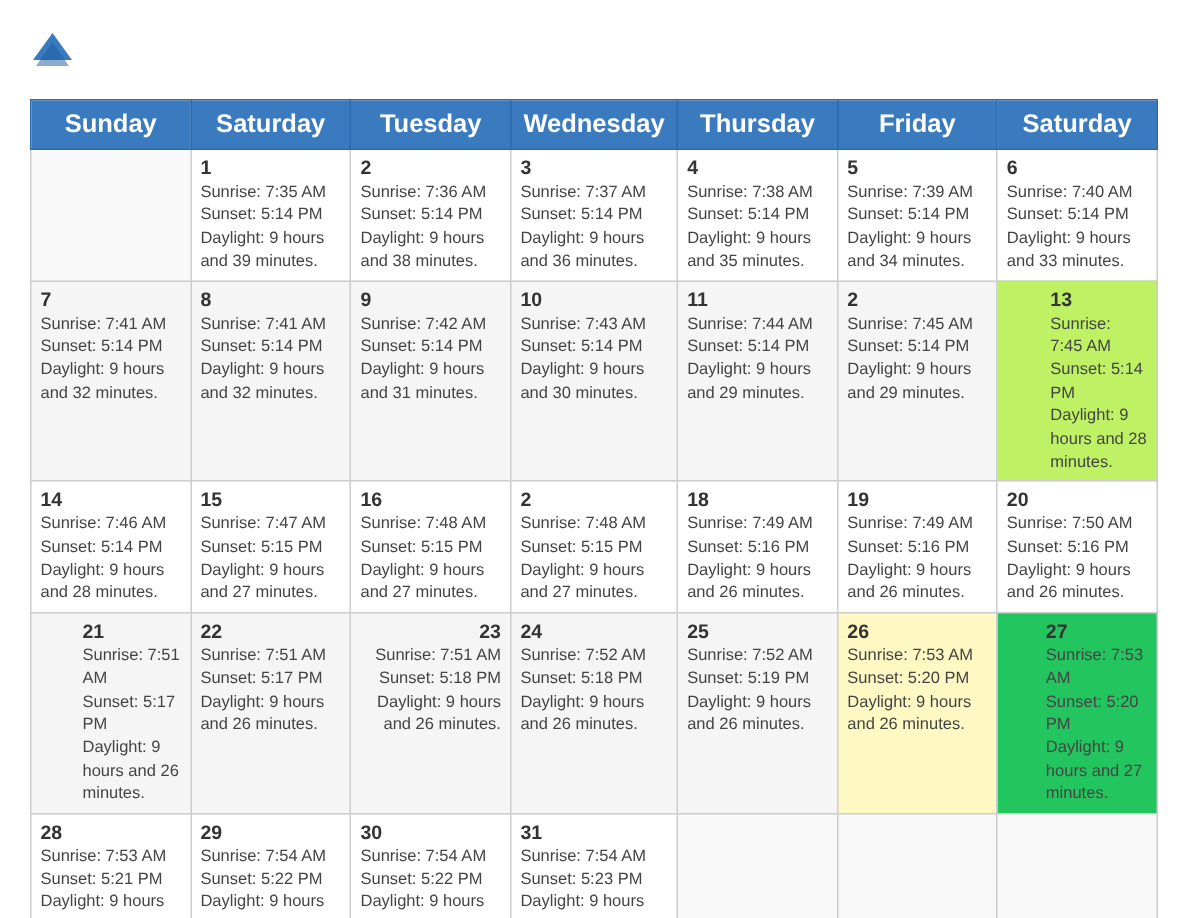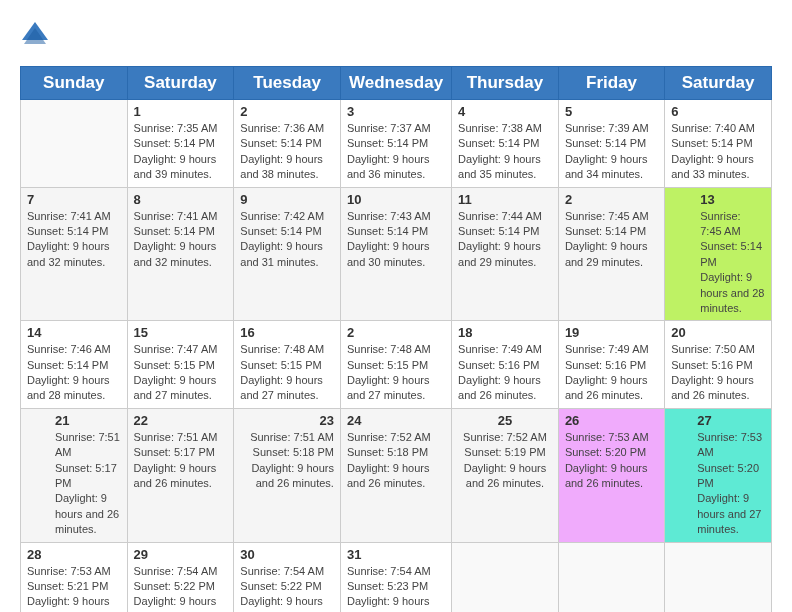--- a/index.html
+++ b/index.html
@@ -227,29 +227,29 @@
           <div class="day-info">Sunrise: 7:51 AM<br>Sunset: 5:17 PM<br>Daylight: 9 hours and 26 minutes.</div>
         </td>
         <td style="background: rgb(245, 245, 245); text-align: right;">
           <div class="day-number">23</div>
           <div class="day-info">Sunrise: 7:51 AM<br>Sunset: 5:18 PM<br>Daylight: 9 hours and 26 minutes.</div>
         </td>
         <td style="background: rgb(245, 245, 245); margin-left: 12px;">
           <div class="day-number">24</div>
           <div class="day-info">Sunrise: 7:52 AM<br>Sunset: 5:18 PM<br>Daylight: 9 hours and 26 minutes.</div>
         </td>
-        <td style="background: rgb(245, 245, 245); text-align: center;">
+        <td style="background: rgb(245, 245, 245);">
           <div class="day-number">25</div>
           <div class="day-info">Sunrise: 7:52 AM<br>Sunset: 5:19 PM<br>Daylight: 9 hours and 26 minutes.</div>
         </td>
-        <td style="background: #f0abfc; margin-left: 20px;">
+        <td style="background: #fef9c3; margin-left: 20px;">
           <div class="day-number">26</div>
           <div class="day-info">Sunrise: 7:53 AM<br>Sunset: 5:20 PM<br>Daylight: 9 hours and 26 minutes.</div>
         </td>
-        <td style="background: #5eead4; padding-left: 32px;">
+        <td style="background: #22c55e; padding-left: 32px;">
           <div class="day-number">27</div>
           <div class="day-info">Sunrise: 7:53 AM<br>Sunset: 5:20 PM<br>Daylight: 9 hours and 27 minutes.</div>
         </td>
       </tr>
       <tr>
         <td>
           <div class="day-number">28</div>
           <div class="day-info">Sunrise: 7:53 AM<br>Sunset: 5:21 PM<br>Daylight: 9 hours and 27 minutes.</div>
         </td>
         <td>

